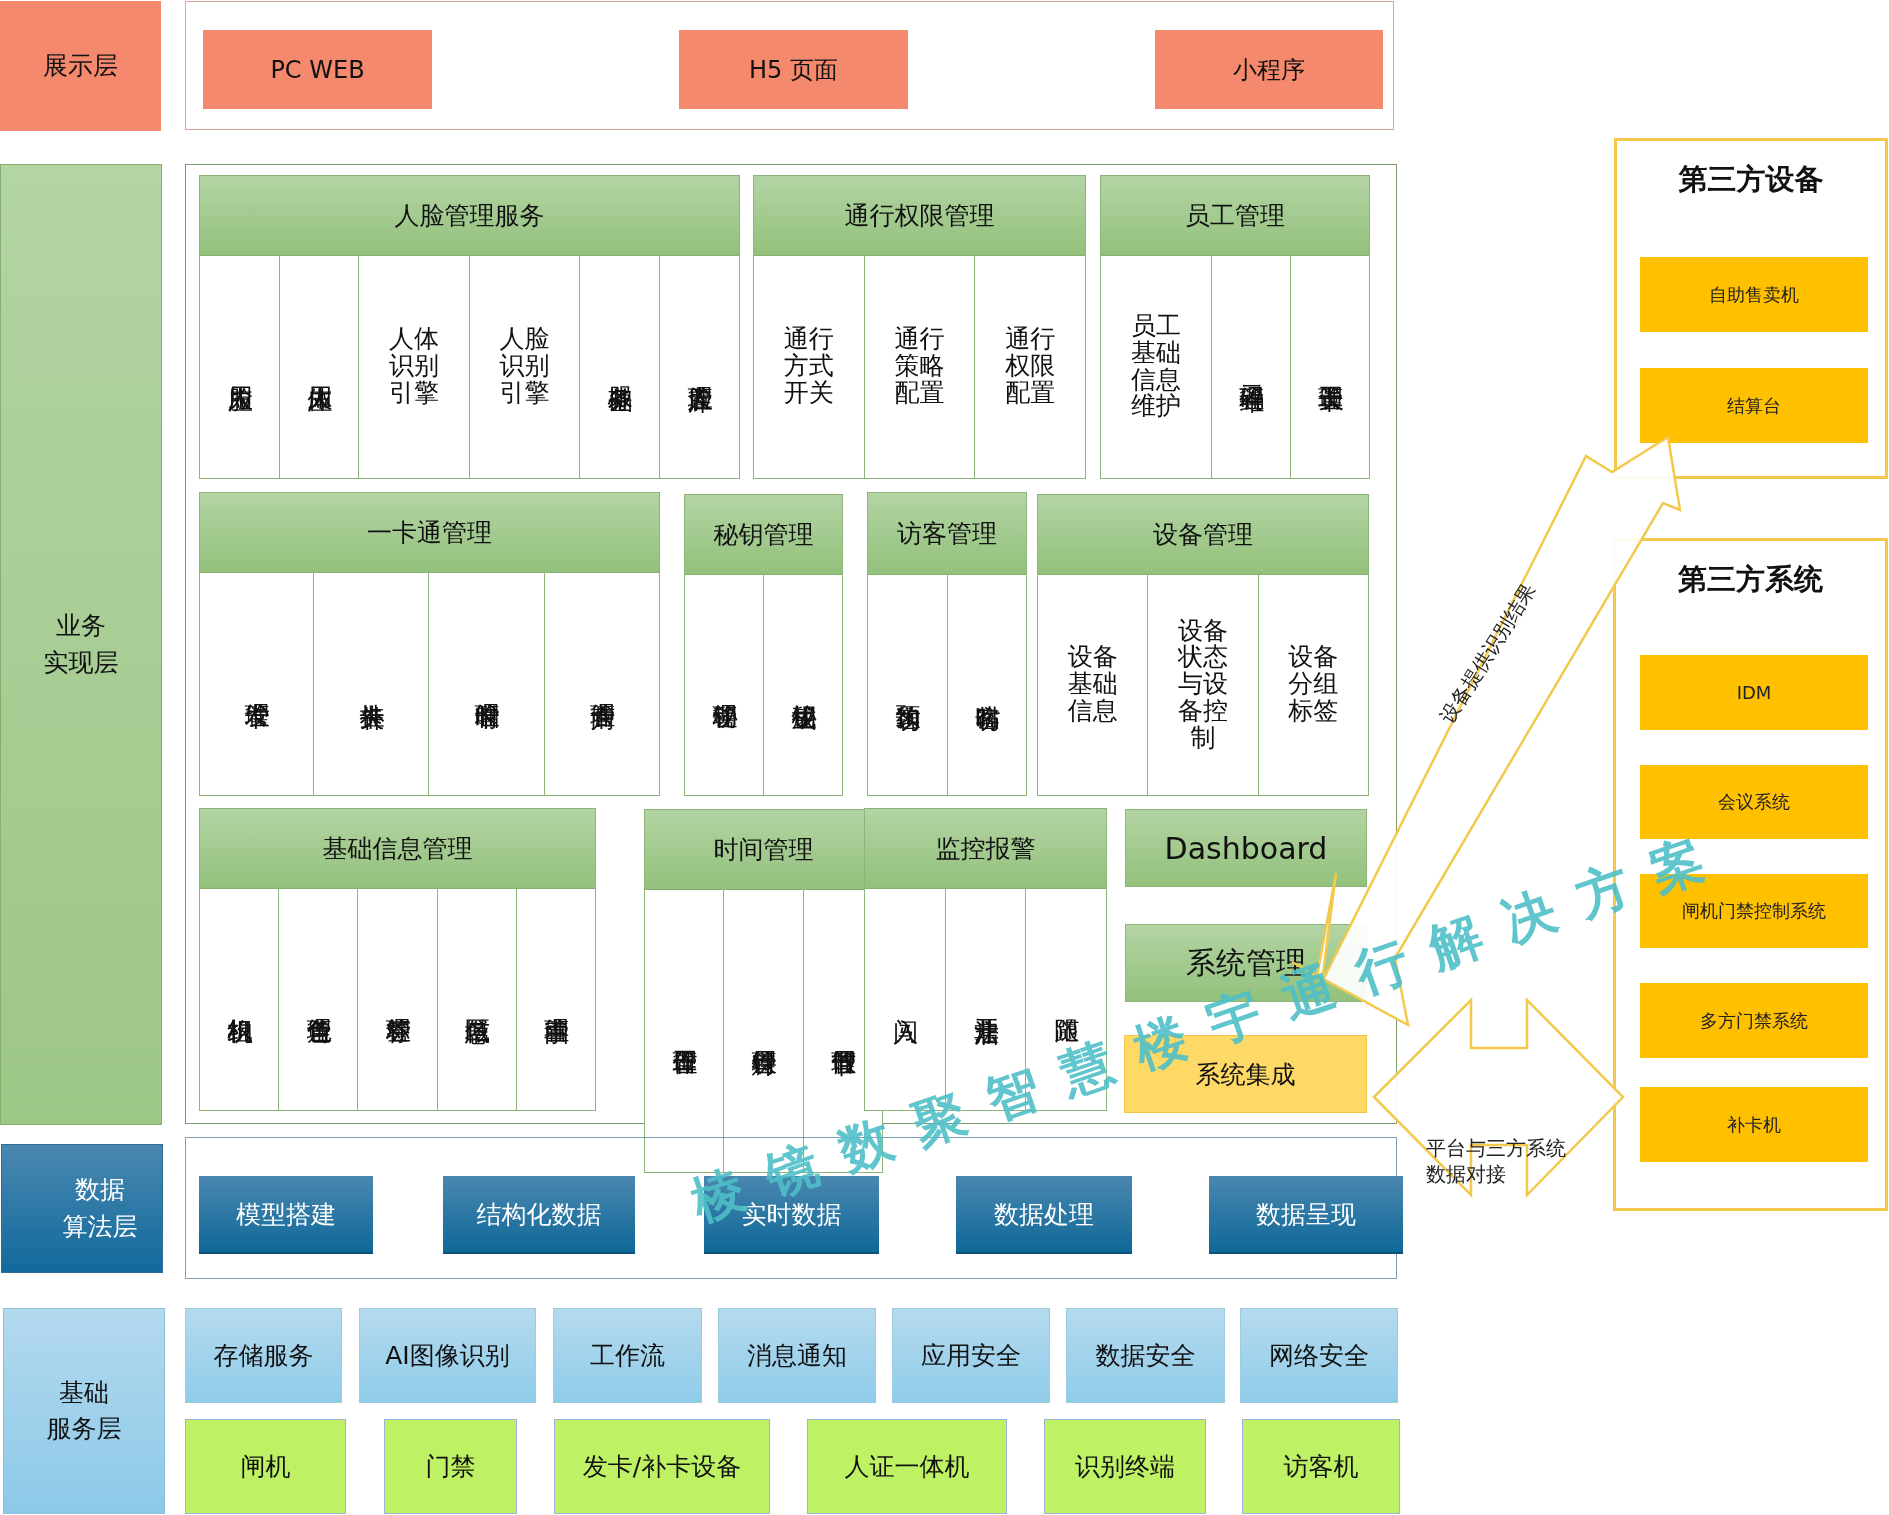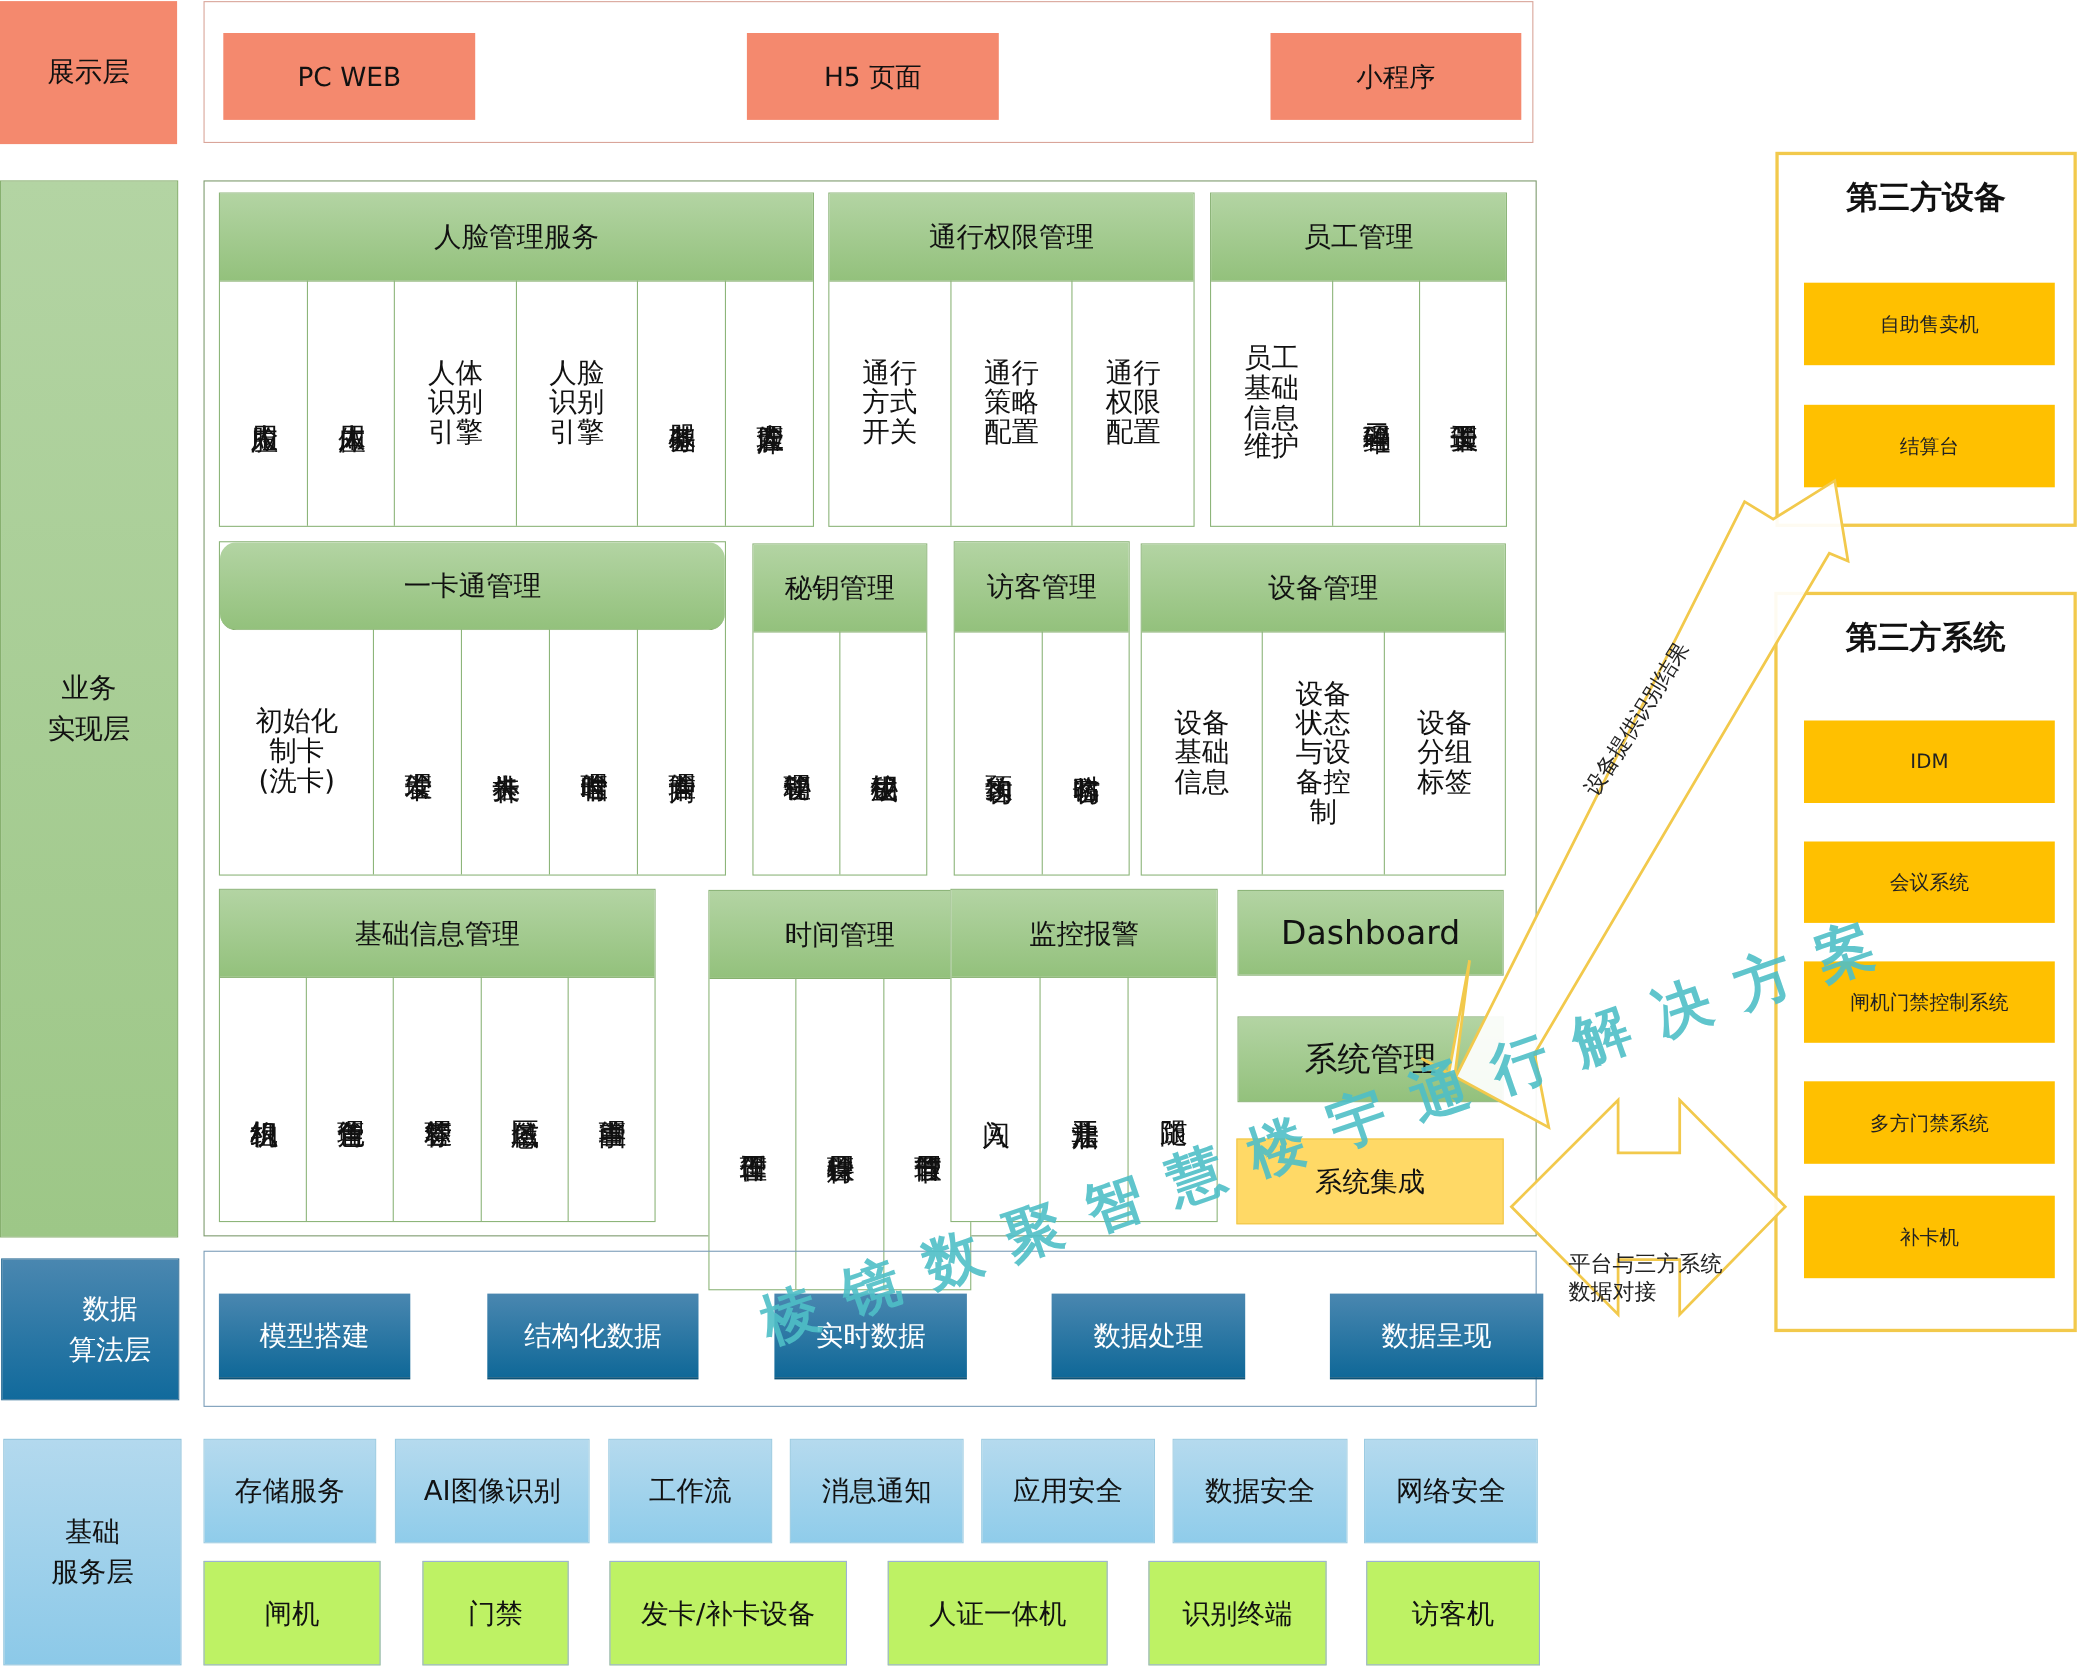--- a/index.html
+++ b/index.html
@@ -101,25 +101,22 @@
     <div class="col" style="flex:79">
         <span class="vtext">二维码管理</span>
       </div>
     <div class="col" style="flex:79">
         <span class="vtext">员工卡管理</span>
       </div>
   </div>
 </div>
 
 <div class="abs module" style="left:199px;top:492px;width:461px;height:304px;">
-  <div class="mod-head" style="height:79px;border-radius:15px;">一卡通管理</div>
-  <div class="cols" style="top:79px;">
-    <div class="col mtext" style="flex:141"><span>初始化
-制卡
-(洗卡)</span></div>
+  <div class="mod-head" style="height:79px;">一卡通管理</div>
+  <div class="cols" style="top:79px;">
     <div class="col" style="flex:79">
         <span class="vtext">发卡管理</span>
       </div>
     <div class="col" style="flex:80">
         <span class="vtext">挂失补卡</span>
       </div>
     <div class="col" style="flex:80">
         <span class="vtext">临时卡管理</span>
       </div>
     <div class="col" style="flex:80">

